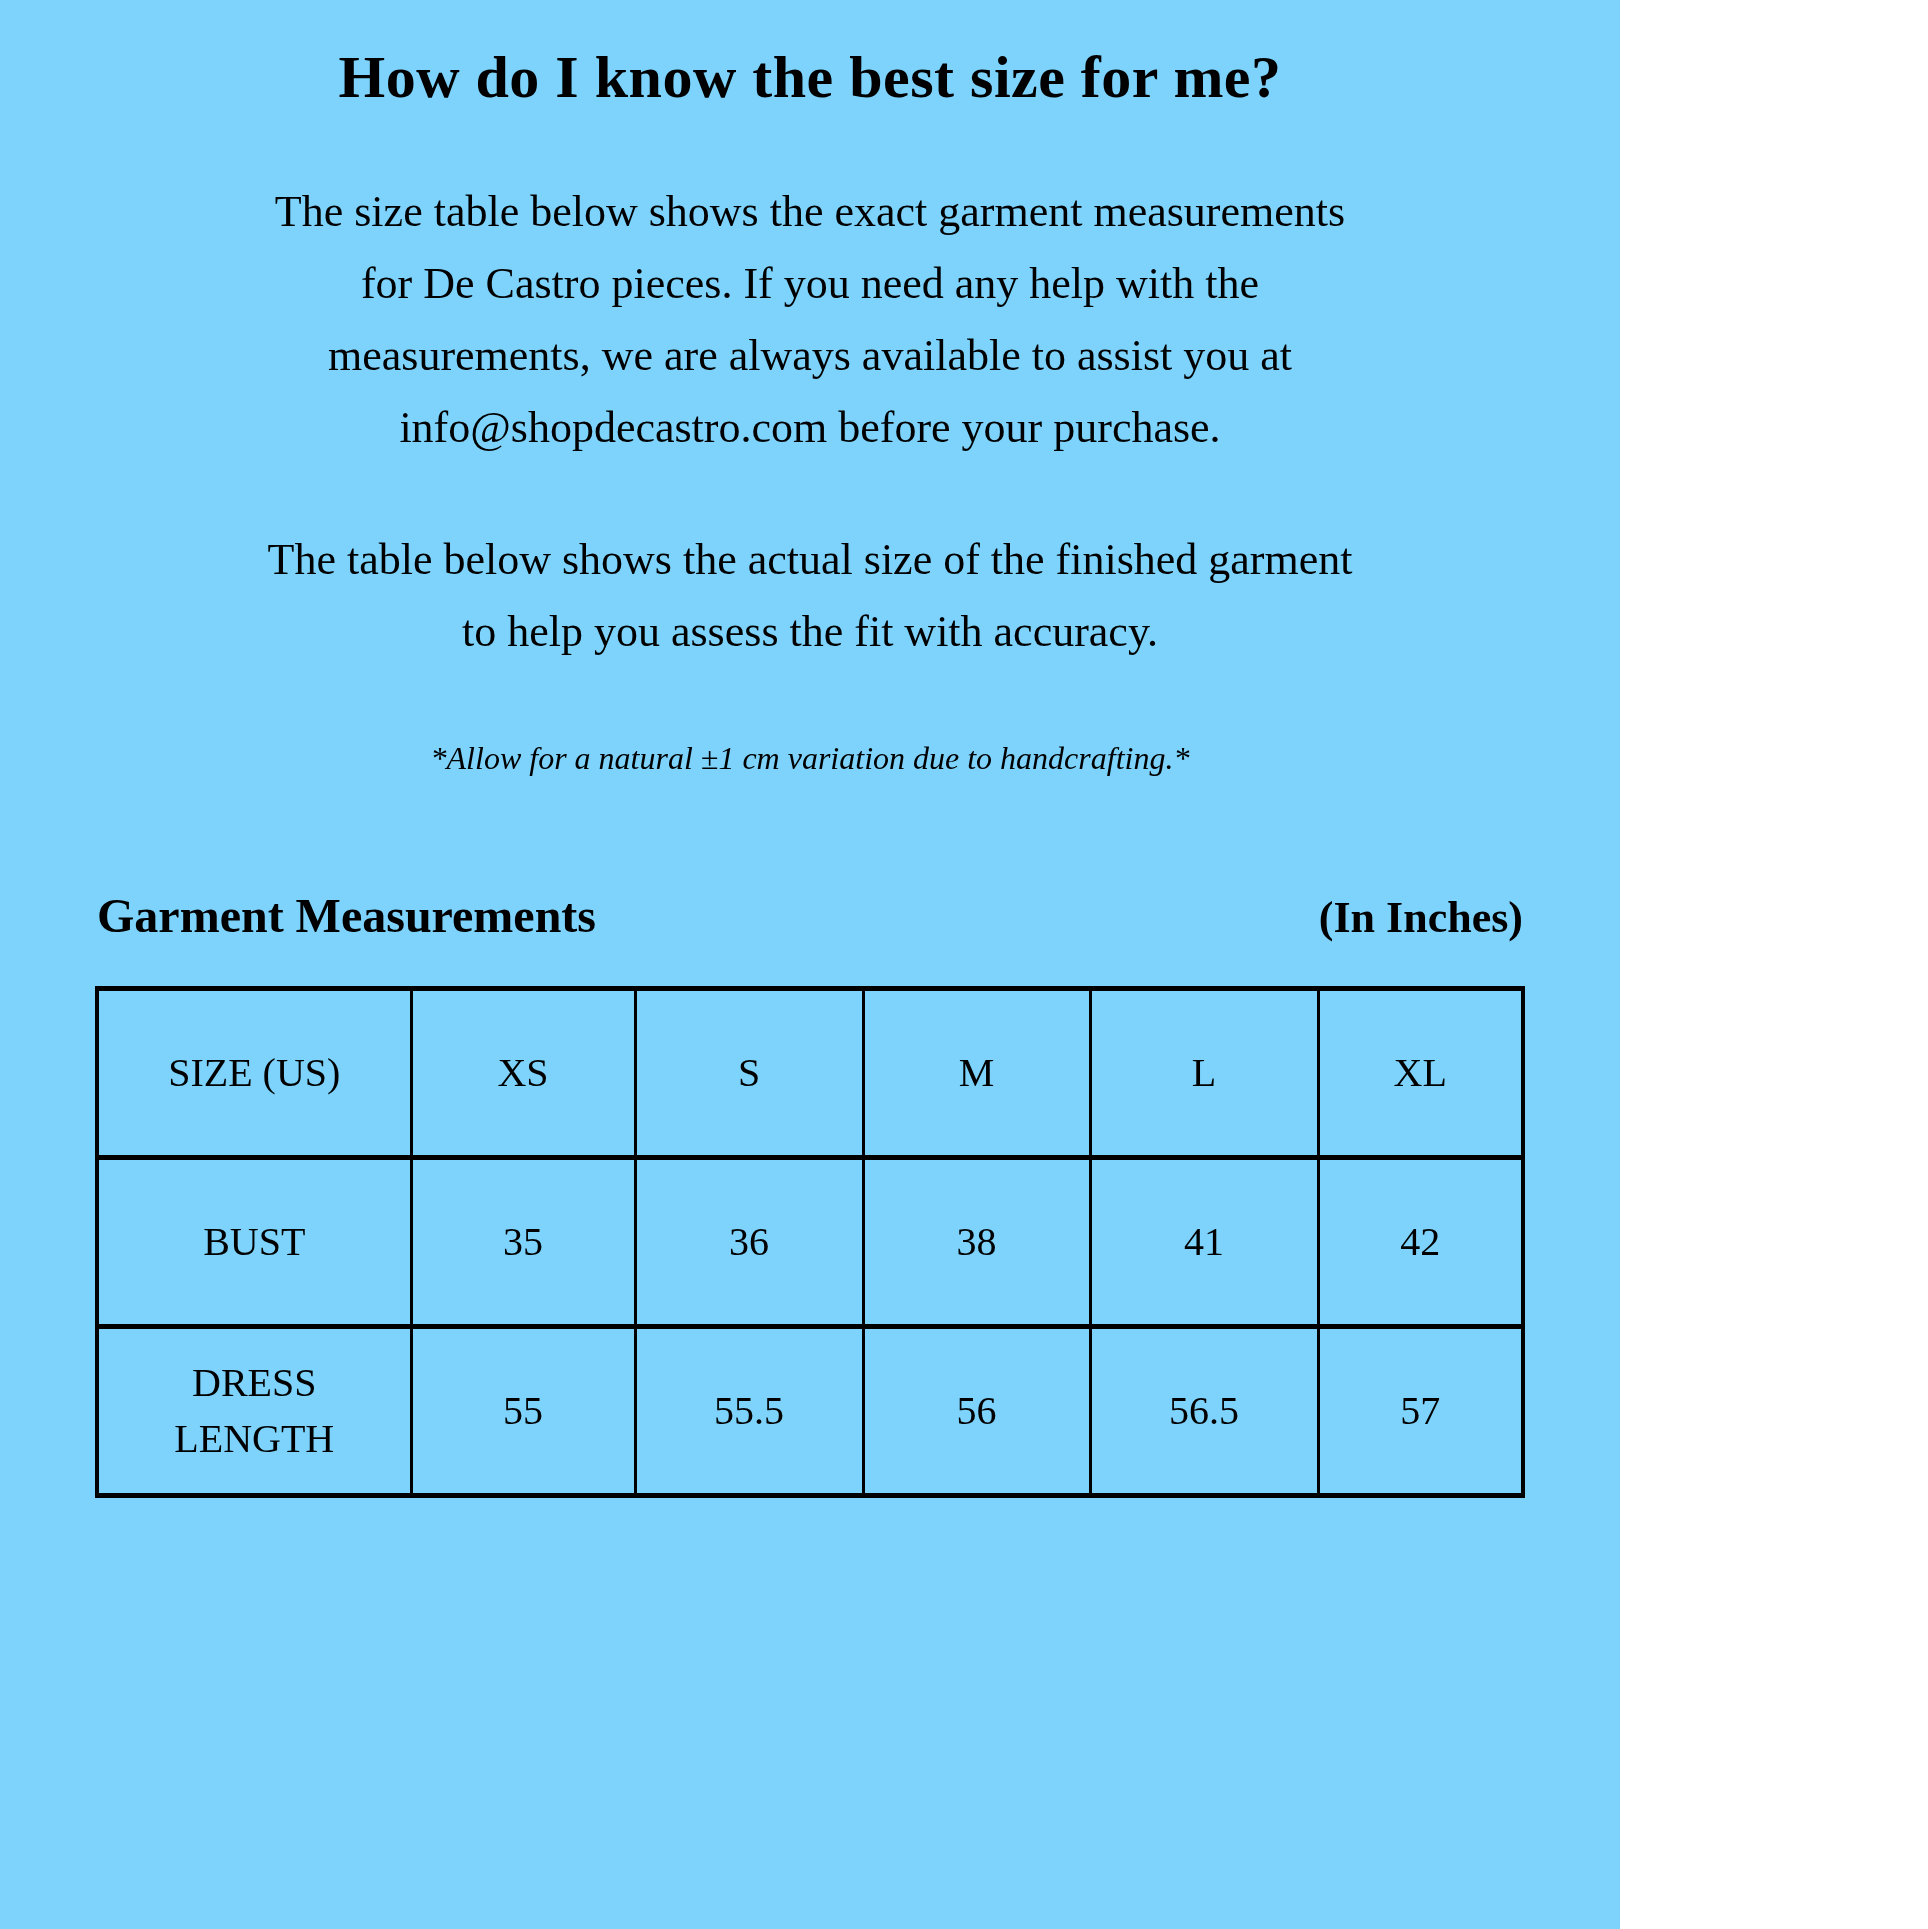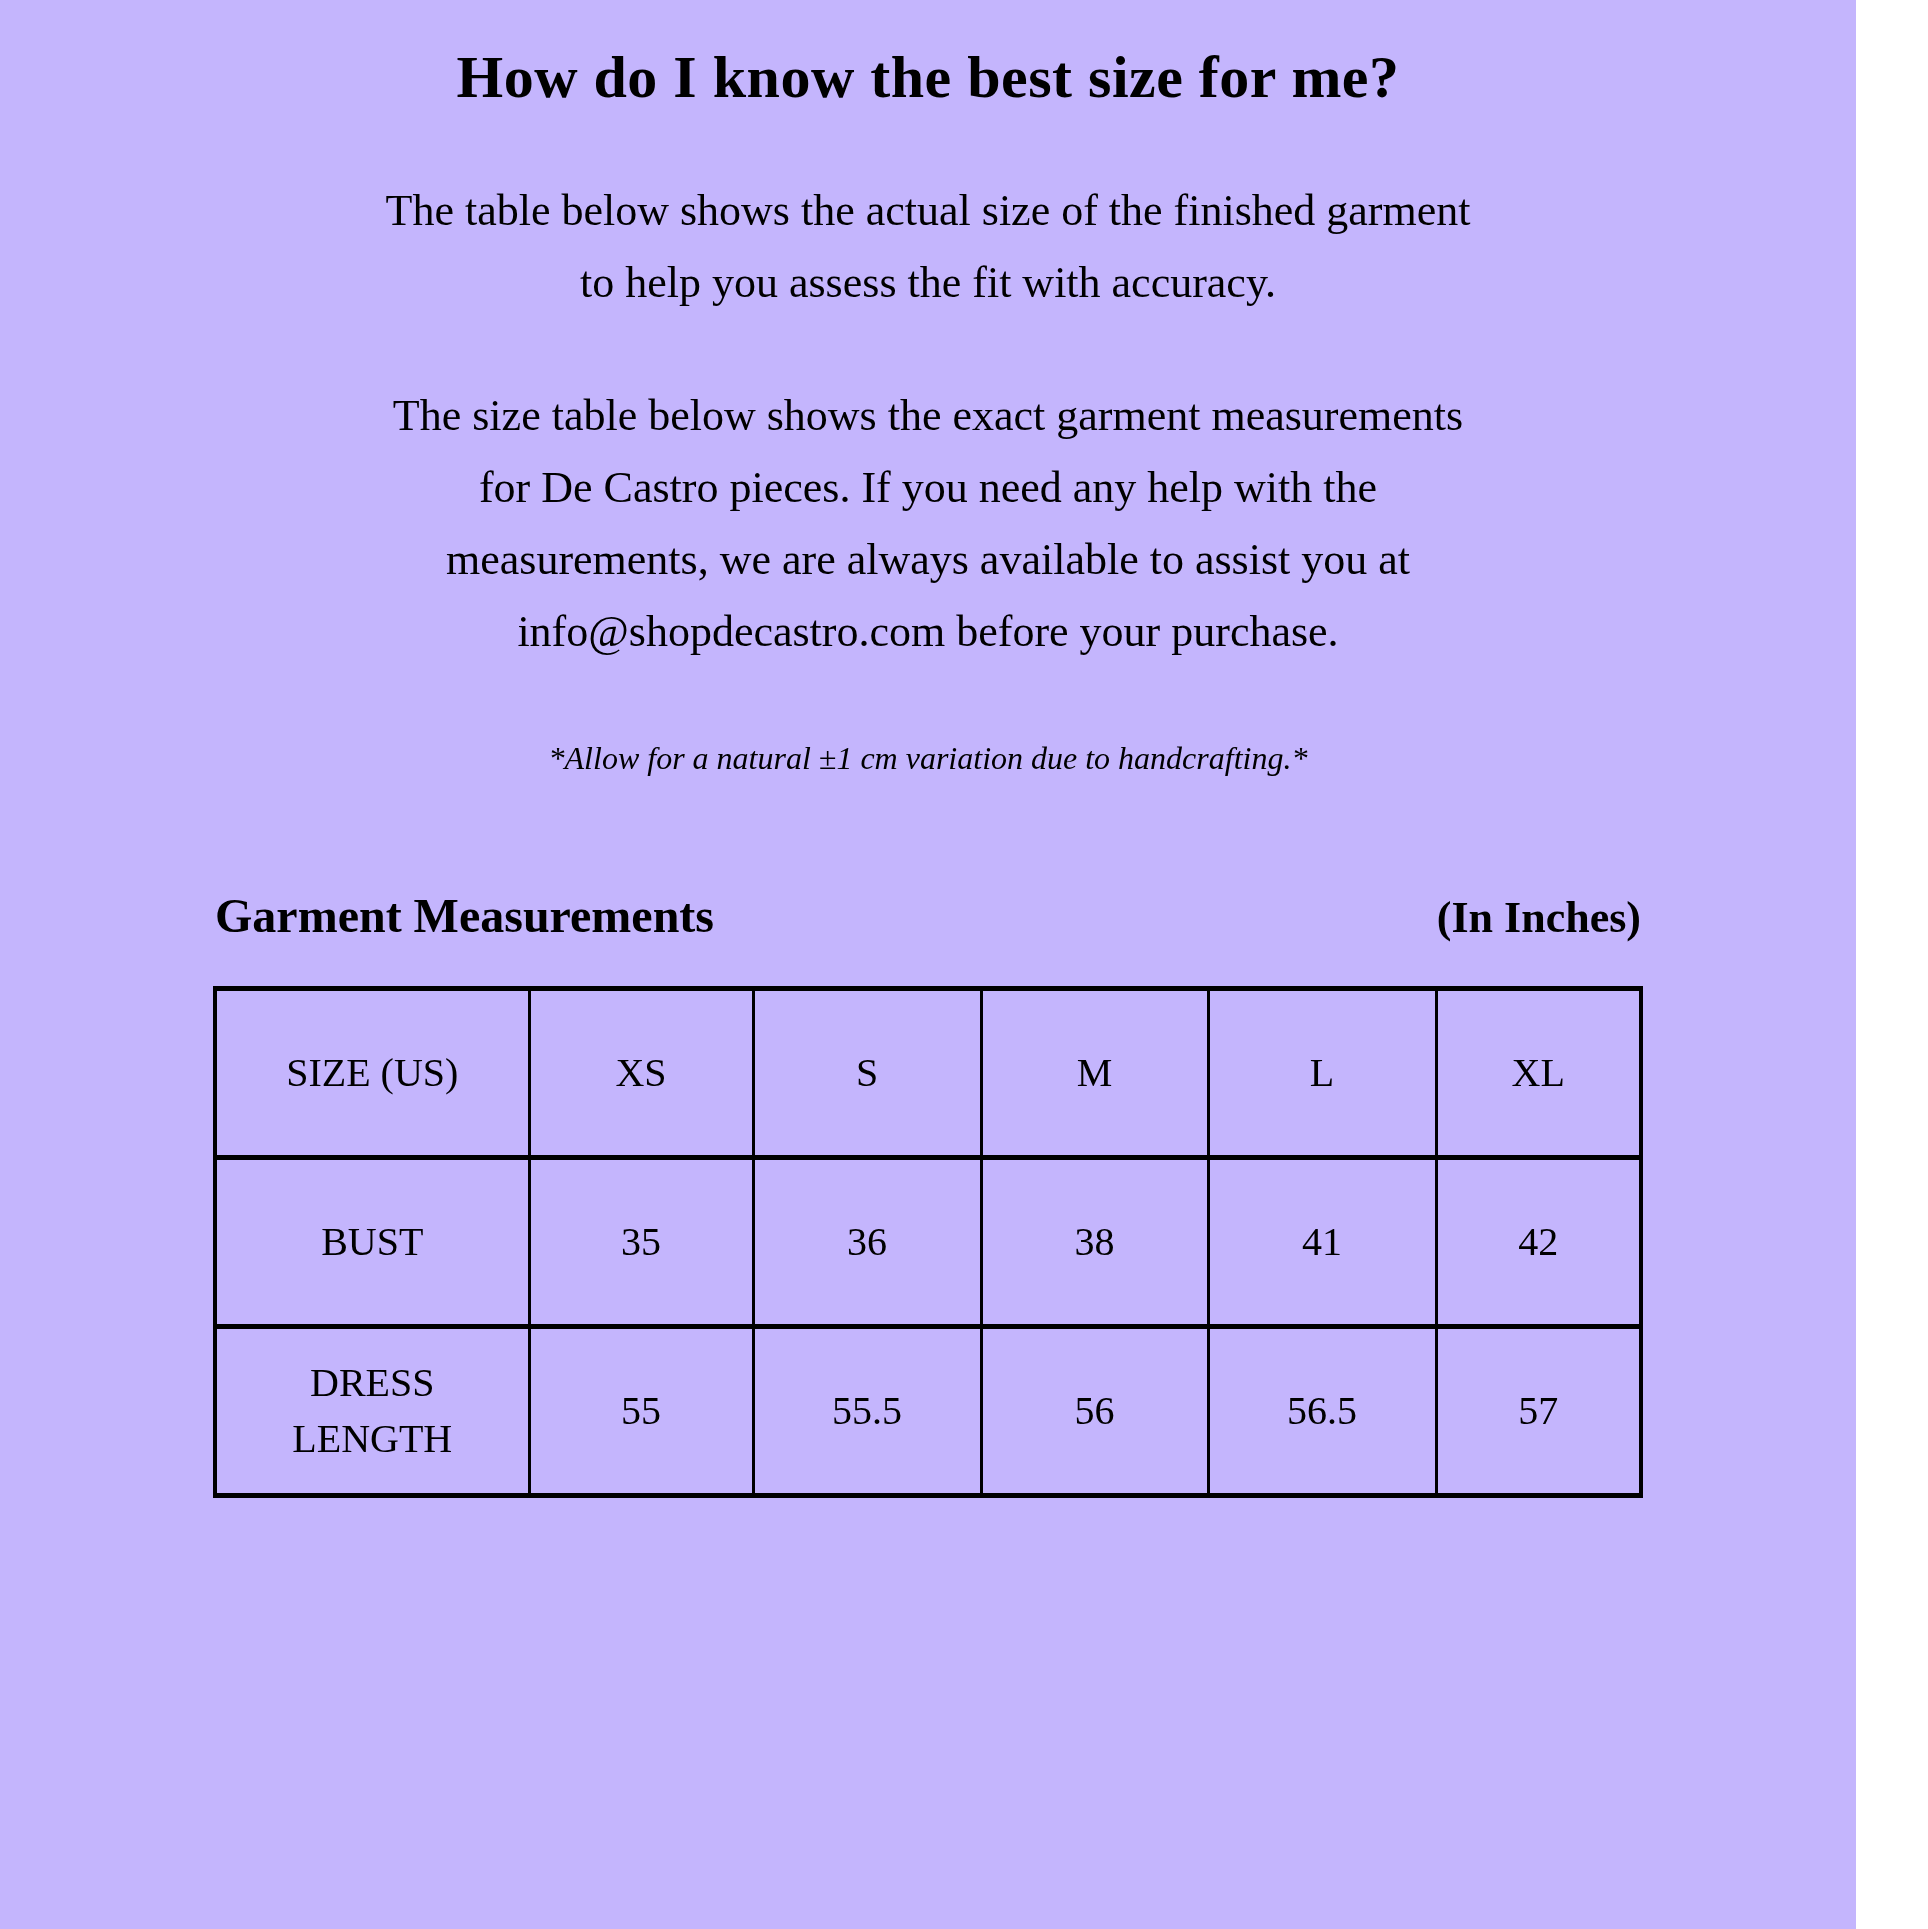--- a/index.html
+++ b/index.html
@@ -3,23 +3,23 @@
 <meta charset="utf-8">
 <style>
   * { margin: 0; padding: 0; box-sizing: border-box; }
   html, body {
     width: 1928px;
     background: #ffffff;
     font-family: "Liberation Serif", "DejaVu Serif", serif;
     color: #000000;
   }
   .page {
-    width: 1856px;
+    width: 1620px;
     height: 1929px;
-    background: #c4b5fd;
+    background: #7dd3fc;
     overflow: hidden;
   }
   .title {
     margin-top: 40px;
     text-align: center;
     font-size: 60px;
     line-height: 75px;
     font-weight: bold;
     letter-spacing: 0.5px;
   }
@@ -77,30 +77,30 @@
     line-height: 56px;
   }
 </style>
 </head>
 <body>
 
 <div class="page">
 
   <h1 class="title">How do I know the best size for me?</h1>
 
-  <div class="para para-intro">
-    <div>The table below shows the actual size of the finished garment</div>
-    <div>to help you assess the fit with accuracy.</div>
-  </div>
-
   <div class="para para-details">
     <div>The size table below shows the exact garment measurements</div>
     <div>for De Castro pieces. If you need any help with the</div>
     <div>measurements, we are always available to assist you at</div>
     <div>info@shopdecastro.com before your purchase.</div>
+  </div>
+
+  <div class="para para-intro">
+    <div>The table below shows the actual size of the finished garment</div>
+    <div>to help you assess the fit with accuracy.</div>
   </div>
 
   <div class="note">*Allow for a natural ±1 cm variation due to handcrafting.*</div>
 
   <div class="table-caption-row">
     <span class="table-caption">Garment Measurements</span>
     <span class="table-unit">(In Inches)</span>
   </div>
 
   <table class="size-table">

